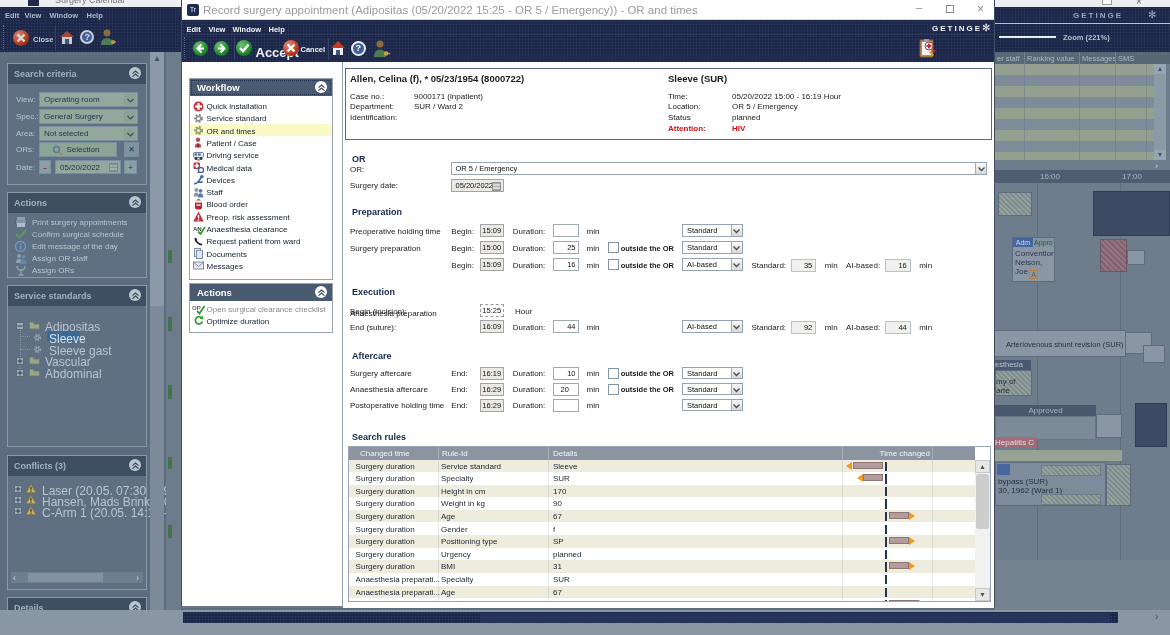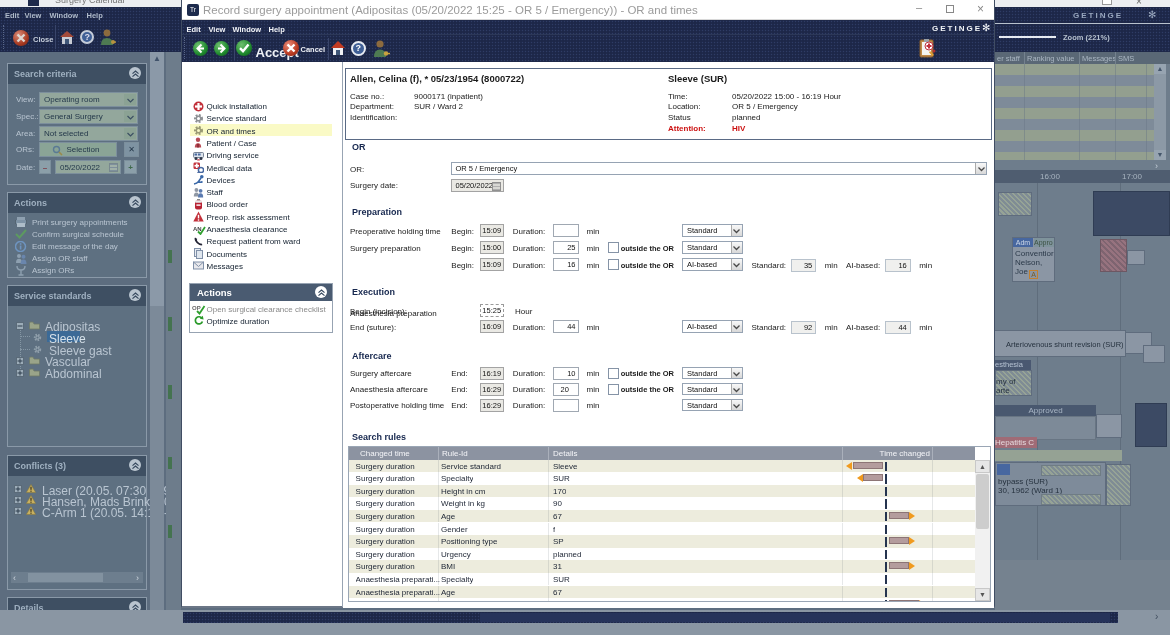--- a/index.html
+++ b/index.html
@@ -441,20 +441,27 @@
       <rect x="5" y="4" width="9" height="13" fill="#f4f4f2"></rect>
       <rect x="7" y="1" width="5" height="3" fill="#9aa0a8"></rect>
       <circle cx="12" cy="8" r="4" fill="#fff" stroke="#c03040"></circle>
       <rect x="11" y="5.5" width="2" height="5" fill="#c03040"></rect>
       <rect x="9.5" y="7" width="5" height="2" fill="#c03040"></rect>
       <polygon points="13,13 17,17 15.5,18 12,14.5" fill="#e0a030"></polygon>
       <circle cx="17" cy="13" r="1.5" fill="#b03030"></circle>
     </svg>
   </div>
 
+  <div class="abs" style="left:7px;top:78px;width:144px;height:202px;border:1px solid #97a3b2;background:#fff;">
+    <div style="height:17px;background:#4a5b71;color:#fff;font-size:9.5px;font-weight:bold;line-height:17px;padding-left:7px;position:relative;outline:1px dotted #22304f;outline-offset:-2px;">Workflow<span class="chev" style="background:#fff;top:2px;">
+          <svg width="9" height="9">
+            <path d="M1.5 4.6 L4.5 2 L7.5 4.6 M1.5 7.6 L4.5 5 L7.5 7.6" stroke="#36485e" stroke-width="1.2" fill="none"></path>
+          </svg>
+        </span></div>
+  </div>
   <div class="abs" style="left:8px;top:124px;width:142px;height:11.8px;background:#fafac6;"></div>
   <div class="wficon" style="top:100.5px;">
       <svg width="11" height="11">
         <circle cx="5.5" cy="5.5" r="5" fill="#c2303a"></circle>
         <rect x="4.4" y="2" width="2.2" height="7" fill="#fff"></rect>
         <rect x="2" y="4.4" width="7" height="2.2" fill="#fff"></rect>
       </svg>
     </div>
     <div class="wfitem" style="top:102.0px;">Quick installation</div>
   <div class="wficon" style="top:112.8px;">
@@ -593,21 +600,21 @@
       <div class="lbl" style="left:389px;top:29.5px;">05/20/2022 15:00 - 16:19 Hour</div>
       <div class="lbl" style="left:7px;top:40.2px;">Department:</div>
       <div class="lbl" style="left:71px;top:40.2px;">SUR / Ward 2</div>
       <div class="lbl" style="left:325px;top:40.2px;">Location:</div>
       <div class="lbl" style="left:389px;top:40.2px;">OR 5 / Emergency</div>
       <div class="lbl" style="left:7px;top:50.9px;">Identification:</div>
       <div class="lbl" style="left:325px;top:50.9px;">Status</div>
       <div class="lbl" style="left:389px;top:50.9px;">planned</div>
       <div class="lbl" style="left:325px;top:61.599999999999994px;color:#cc1111;font-weight:bold;">Attention:</div>
       <div class="lbl" style="left:389px;top:61.599999999999994px;color:#cc1111;font-weight:bold;">HIV</div>
-      <div class="sect" style="left:9px;top:80px;">OR</div>
+      <div class="sect" style="left:9px;top:92px;">OR</div>
       <div class="lbl" style="left:7px;top:103px;">OR:</div>
       <div class="dd" style="left:107.5px;top:100.3px;width:536.5px;">OR 5 / Emergency<span class="ddbtn">
           <svg width="9" height="10" style="margin:1px auto 0;">
             <path d="M1.5 3.5 L4.5 6.5 L7.5 3.5" stroke="#4a4a4a" stroke-width="1.3" fill="none"></path>
           </svg>
         </span></div>
       <div class="lbl" style="left:7px;top:119px;">Surgery date:</div>
       <div class="fld fldro" style="left:107.5px;top:116.5px;width:53.5px;text-align:left;padding-left:4px;line-height:12px;">05/20/2022<span style="position:absolute;right:2px;top:2px;width:9px;height:9px;background:repeating-linear-gradient(#b0b0b0 0 1.5px,#d8d8d4 1.5px 3px);border:1px solid #909090;"></span></div>
       <div class="sect" style="left:9px;top:145px;">Preparation</div>
       <div class="lbl" style="left:7px;top:164.5px;">Preoperative holding time</div>

